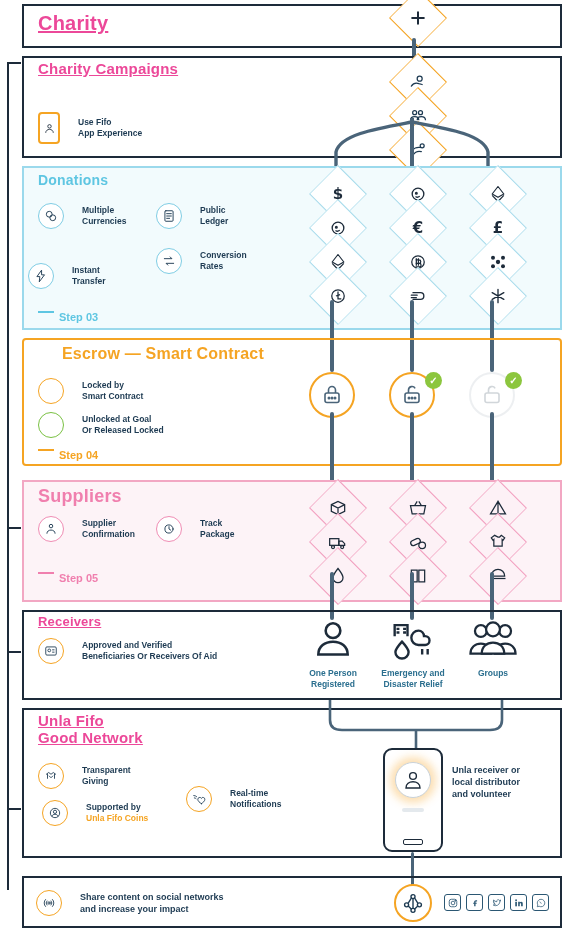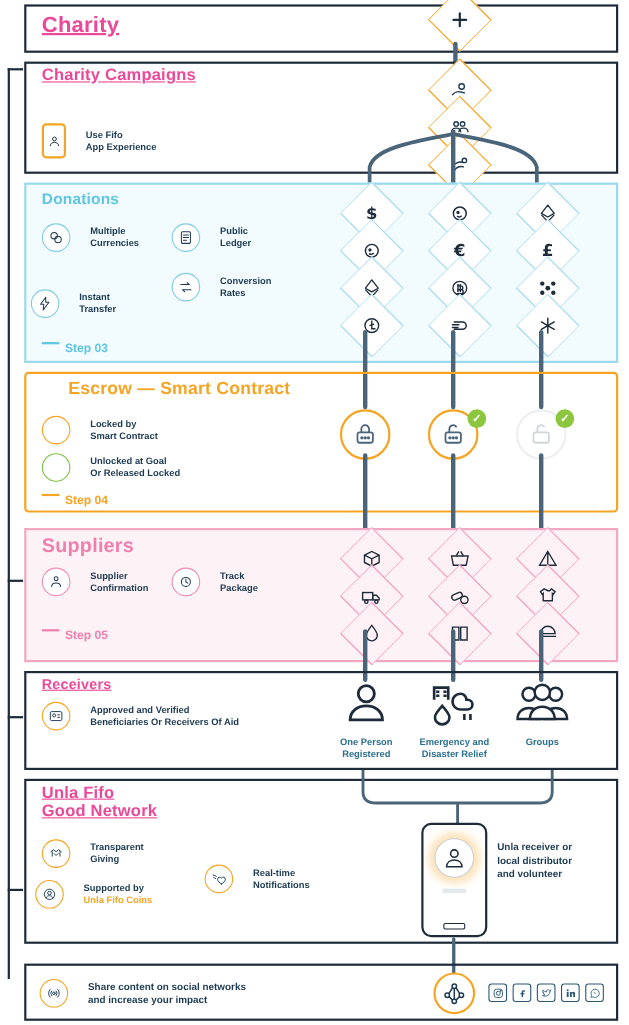--- a/index.html
+++ b/index.html
@@ -634,21 +634,21 @@
       <path d="M16 20c-3-2-6-4.4-6-7.2A3.2 3.2 0 0116 11a3.2 3.2 0 016 1.8c0 2.8-3 5.2-6 7.2z"></path>
       <path d="M3 6a7 7 0 015 2M4 10a4 4 0 013 1.4"></path>
     </svg>
   </div>
   <div class="lbl">
     <span>Real-time</span><br>
     <span>Notifications</span>
   </div>
 </div>
 
-<div class="feat" style="left:32px; top:800px;">
+<div class="feat" style="left:42px; top:800px;">
   <div class="ico ic-orange">
     <svg viewBox="0 0 24 24" fill="none" stroke="#1d3a52" stroke-width="1.5">
       <circle cx="12" cy="12" r="8"></circle>
         <circle cx="12" cy="10" r="2.8"></circle>
         <path d="M6.5 18c1-2.6 3-3.8 5.5-3.8S16.5 15.4 17.5 18"></path>
     </svg>
   </div>
   <div class="lbl">
     <span>Supported by</span><br>
     <span class="t-orange">Unla Fifo Coins</span>

